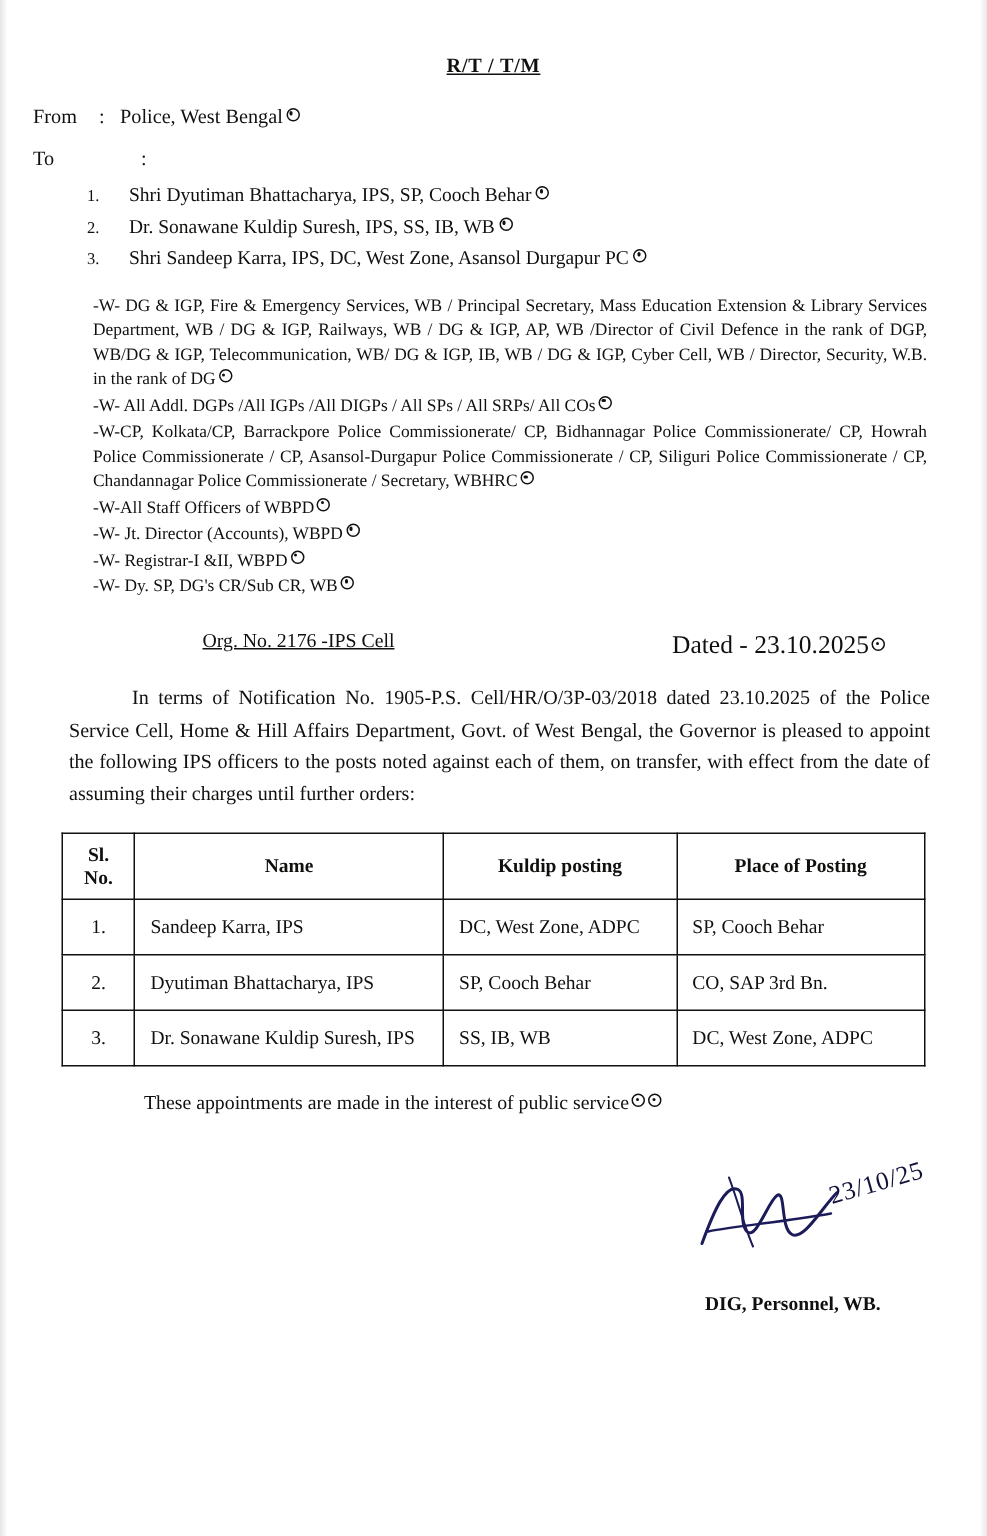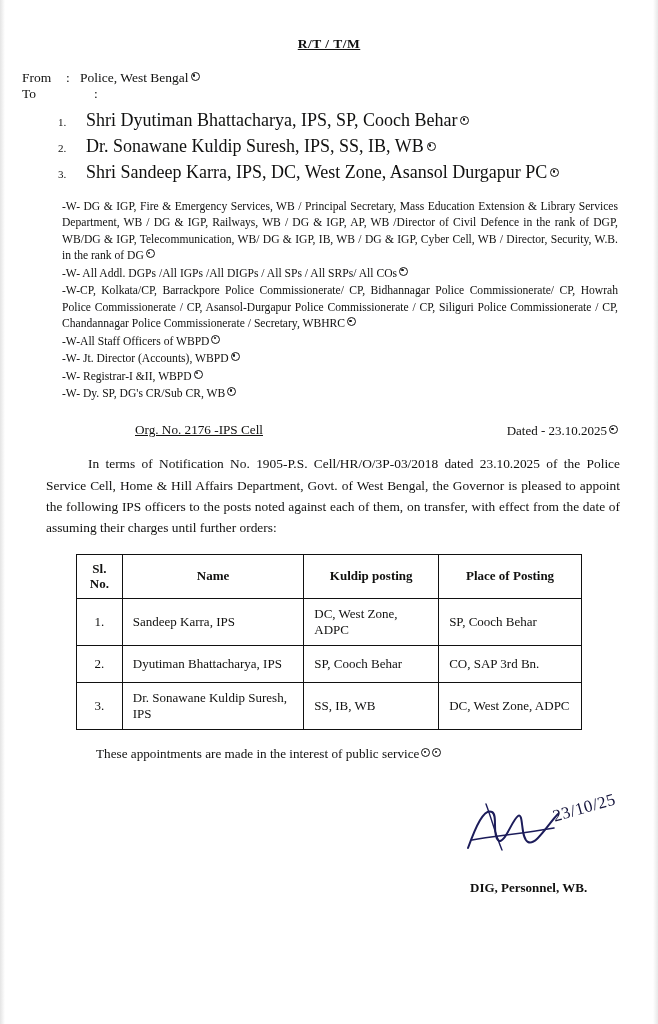--- a/index.html
+++ b/index.html
@@ -47,41 +47,41 @@
     flex: none;
   }
   .fromto .colon {
     width: 14px;
     flex: none;
   }
   .fromto .val {
     flex: 1;
   }
   .to-row {
-    margin-top: 0;
+    margin-top: 12px;
     gap: 28px;
   }
   .recipients {
     margin-top: 8px;
     padding-left: 58px;
     font-size: 13.5px;
   }
   .recipients .ritem {
     display: flex;
     align-items: baseline;
     margin-bottom: 5px;
   }
   .recipients .num {
     width: 28px;
     flex: none;
     font-size: 11px;
   }
   .recipients .rtext {
     flex: 1;
-    font-size: 18px;
+    font-size: 13px;
   }
   .copies {
     margin-top: 16px;
     padding-left: 50px;
     padding-right: 40px;
     font-size: 11.6px;
     line-height: 1.42;
     text-align: justify;
   }
   .copies p {
@@ -109,37 +109,37 @@
   }
   .ipscell {
     font-size: 12.6px;
     display: block;
     margin-top: 2px;
     margin-left: 16px;
   }
   .dated {
     width: 170px;
     flex: none;
-    text-align: right;
-    font-size: 13px;
+    text-align: left;
+    font-size: 17px;
     padding-top: 1px;
   }
   .para {
     margin-top: 14px;
     padding-left: 46px;
     padding-right: 38px;
     font-size: 13.4px;
     line-height: 1.58;
     text-align: justify;
     text-indent: 42px;
   }
   table.postings {
     margin: 16px auto 0 auto;
     border-collapse: collapse;
-    width: 506px;
+    width: 576px;
     font-size: 13px;
   }
   table.postings th, table.postings td {
     border: 1px solid #111;
     padding: 7px 8px;
     vertical-align: middle;
   }
   table.postings th {
     text-align: center;
     font-weight: bold;

